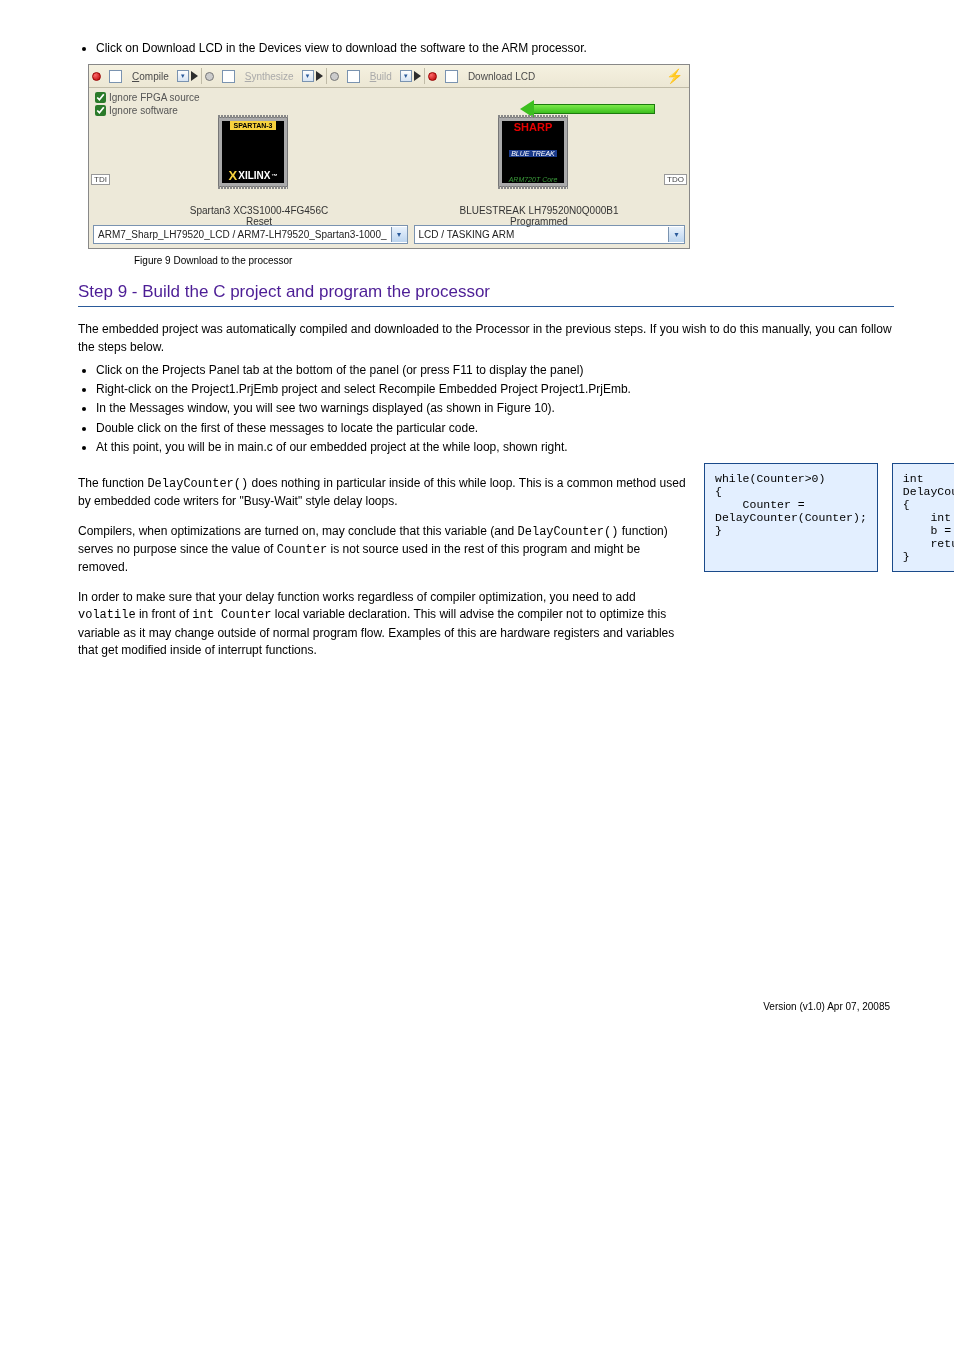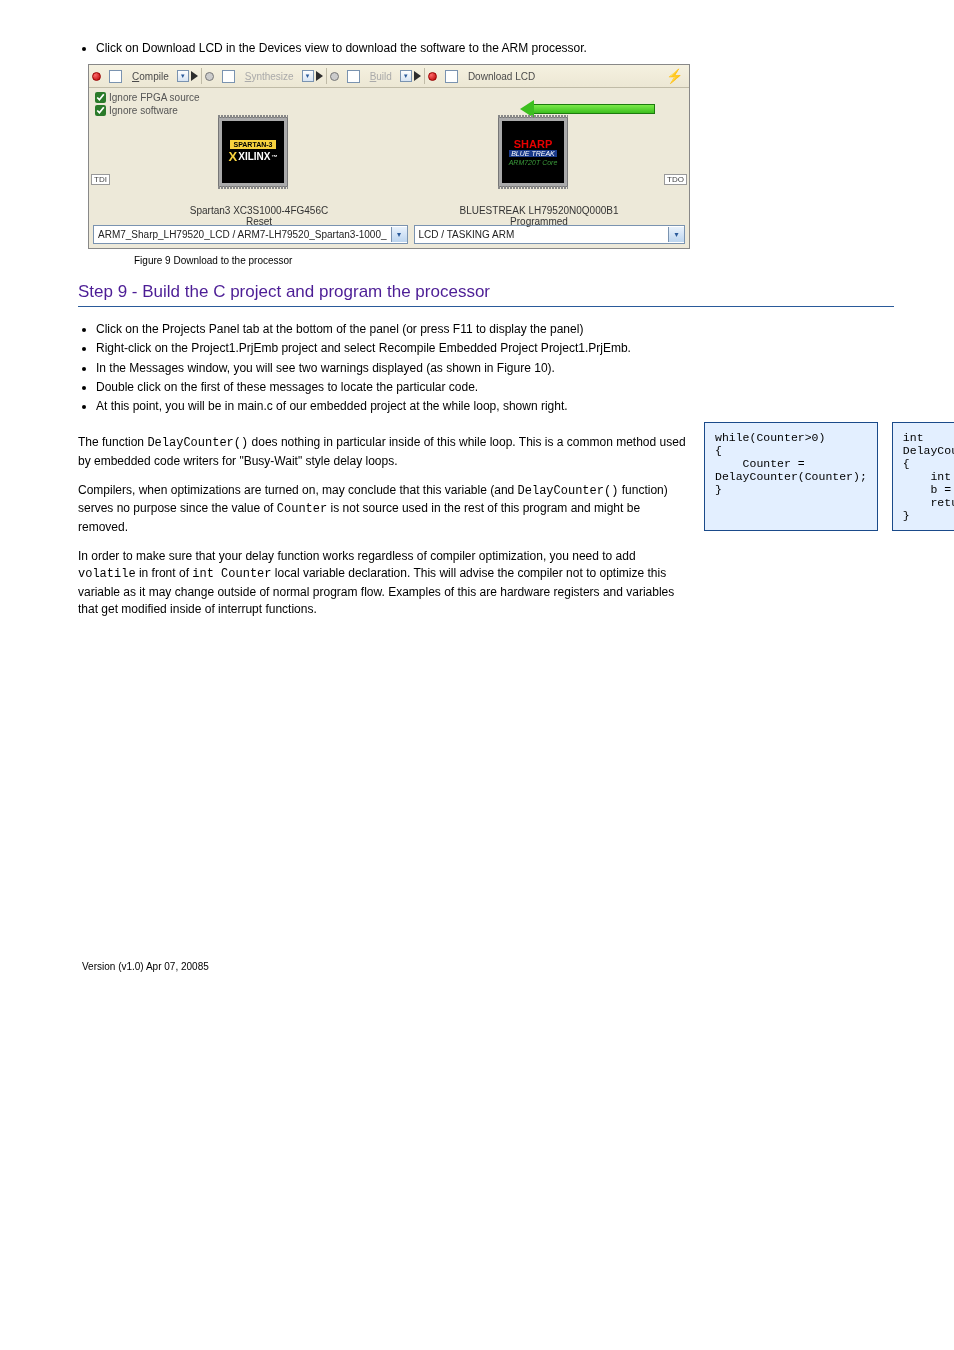--- a/index.html
+++ b/index.html
@@ -102,21 +102,21 @@
   .tdo { right: 2px; top: 86px; }
   .chip {
     position: absolute;
     width: 72px;
     text-align: center;
     font-size: 8px;
   }
   .chip .chipbox {
     width: 62px; height: 62px; margin: 0 auto;
     background: #000; border: 3px solid #aaa;
-    display: flex; flex-direction: column; align-items: center; justify-content: center;
+    display: flex; flex-direction: column; align-items: center; justify-content: space-between;
     box-shadow: 0 0 0 1px #777;
     position: relative;
   }
   .chip .pins::before, .chip .pins::after {
     content: ""; position: absolute; left: -4px; right: -4px; height: 3px;
     background: repeating-linear-gradient(90deg,#888 0 2px, transparent 2px 3px);
   }
   .chip .pins::before { top: -6px; }
   .chip .pins::after { bottom: -6px; }
   .chip .chipbox .spartan {
@@ -215,21 +215,21 @@
     background: #e3efff;
     padding: 8px 10px;
     font-family: "Courier New", monospace;
     font-size: 11.5px;
     white-space: pre;
     color: #000;
   }
   .foot {
     margin-top: 330px;
     display: flex;
-    justify-content: flex-start;
+    justify-content: flex-end;
     font-size: 10px;
     padding: 0 4px 20px;
   }
   .mono { font-family: "Courier New", monospace; }
 </style>
 </head>
 <body>
 
 <div class="page">
 
@@ -325,20 +325,21 @@
           <div class="btn">▾</div>
         </div>
       </div>
     </div>
     <div class="fig-caption">Figure 9 Download to the processor</div>
   </div>
 
   <div class="section-title">Step 9 - Build the C project and program the processor</div>
   <hr class="hr">
 
+  <div class="intro">The embedded project was automatically compiled and downloaded to the Processor in the previous steps. If you wish to do this manually, you can follow the steps below.</div>
 
   <ul class="bullets">
     <li>Click on the Projects Panel tab at the bottom of the panel (or press F11 to display the panel)</li>
     <li>Right-click on the Project1.PrjEmb project and select Recompile Embedded Project Project1.PrjEmb.</li>
     <li>In the Messages window, you will see two warnings displayed (as shown in Figure 10).</li>
     <li>Double click on the first of these messages to locate the particular code.</li>
     <li>At this point, you will be in main.c of our embedded project at the while loop, shown right.</li>
   </ul>
 
   <div class="row2col">

